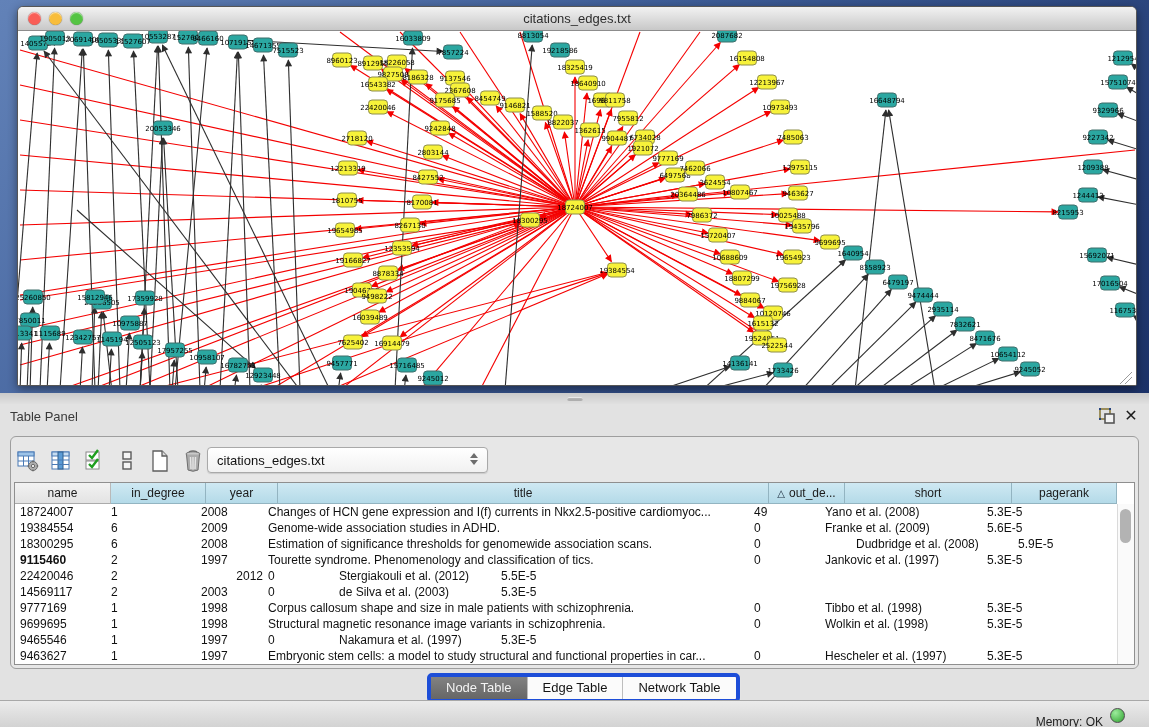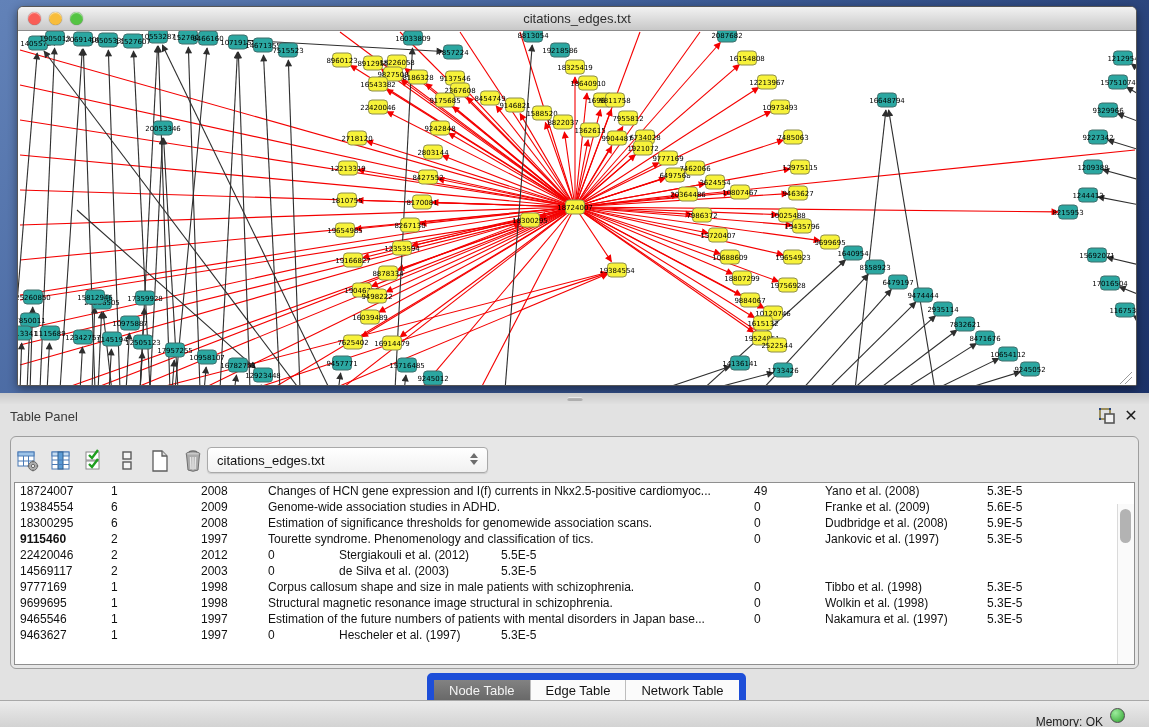--- a/index.html
+++ b/index.html
@@ -53,21 +53,21 @@
     background:linear-gradient(#CFE9F3,#B4DAE8);font-size:12px;color:#1b1b1b;
     display:flex;align-items:center;justify-content:center;white-space:nowrap;overflow:hidden}
   .th.gray{background:linear-gradient(#F2F2F2,#E3E3E3);border-right:1px solid #B9B9B9;border-bottom:1px solid #ABABAB}
   .th .sortglyph{margin-right:4px;font-size:10px;color:#234}
   .tbody .tr{display:flex;height:16px;align-items:center;font-size:12px;color:#111}
   .td{box-sizing:border-box;padding-left:5px;white-space:nowrap;overflow:hidden;text-overflow:ellipsis}
   .vscroll{position:absolute;right:0;top:21px;bottom:0;width:16px;background:#FAFAFA;border-left:1px solid #DADADA}
   .vthumb{position:absolute;left:2px;top:5px;width:11px;height:34px;border-radius:6px;background:#B3B3B3}
 
   .tabs{position:absolute;left:427px;top:673px;display:flex;height:22px;
-    border:7px solid #1d4ed8;border-radius:5px;overflow:hidden;background:#ec4899;
+    border:4px solid #1d4ed8;border-radius:5px;overflow:hidden;background:#ec4899;
     box-shadow:0 1px 1px rgba(255,255,255,.8)}
   .tab{padding:0 15px;line-height:22px;font-size:13px;color:#141414;background:#FBFBFB;border-left:1px solid #BDBDBD}
   .tab:first-child{border-left:none}
   .tab.selected{background:linear-gradient(#828282,#666666);color:#F4F4F4}
 
   .statusbar{position:absolute;left:0;top:700px;width:1149px;height:27px;
     border-top:1px solid #A8A8A8;background:linear-gradient(#EBEBEB,#D2D2D2)}
   .mem-label{position:absolute;right:46px;top:14px;font-size:12px;color:#222}
   .mem-led{position:absolute;right:24px;top:7px;width:13px;height:13px;border-radius:50%;
     border:1px solid #4C4C4C;background:radial-gradient(circle at 35% 30%,#9CEC9C,#2FA12F)}
@@ -863,20 +863,44 @@
 
 <div class="combo">
   <span>citations_edges.txt</span>
   <span class="spin">
       <i class="up"></i>
       <i class="dn"></i>
     </span>
 </div>
 
 <div class="tablebox">
+  <div class="thead" id="thead">
+      <div class="th gray" style="width: 96px;">
+        <span>name</span>
+      </div>
+      <div class="th" style="width: 95px;">
+        <span>in_degree</span>
+      </div>
+      <div class="th" style="width: 72px;">
+        <span>year</span>
+      </div>
+      <div class="th" style="width: 491px;">
+        <span>title</span>
+      </div>
+      <div class="th" style="width: 76px;">
+        <span class="sortglyph">△</span>
+        <span>out_de...</span>
+      </div>
+      <div class="th" style="width: 167px;">
+        <span>short</span>
+      </div>
+      <div class="th" style="width: 105px;">
+        <span>pagerank</span>
+      </div>
+    </div>
   <div class="tbody" id="tbody">
       <div class="tr">
         <div class="td" style="width: 91px;">18724007</div>
         <div class="td" style="width: 90px;">1</div>
         <div class="td" style="width: 67px;">2008</div>
         <div class="td" style="width: 486px;">Changes of HCN gene expression and I(f) currents in Nkx2.5-positive cardiomyoc...</div>
         <div class="td" style="width: 71px;">49</div>
         <div class="td" style="width: 162px;">Yano et al. (2008)</div>
         <div class="td" style="width: 100px;">5.3E-5</div>
       </div>
@@ -888,36 +912,36 @@
         <div class="td" style="width: 71px;">0</div>
         <div class="td" style="width: 162px;">Franke et al. (2009)</div>
         <div class="td" style="width: 100px;">5.6E-5</div>
       </div>
       <div class="tr">
         <div class="td" style="width: 91px;">18300295</div>
         <div class="td" style="width: 90px;">6</div>
         <div class="td" style="width: 67px;">2008</div>
         <div class="td" style="width: 486px;">Estimation of significance thresholds for genomewide association scans.</div>
         <div class="td" style="width: 71px;">0</div>
-        <div class="td" style="width: 162px;">Dudbridge et al. (2008)</div>
+        <div class="td" style="width: 162px; margin-left: 31px;">Dudbridge et al. (2008)</div>
         <div class="td" style="width: 100px;">5.9E-5</div>
       </div>
       <div class="tr">
         <div class="td" style="width: 91px; font-weight: bold;">9115460</div>
         <div class="td" style="width: 90px;">2</div>
         <div class="td" style="width: 67px;">1997</div>
         <div class="td" style="width: 486px;">Tourette syndrome. Phenomenology and classification of tics.</div>
         <div class="td" style="width: 71px;">0</div>
         <div class="td" style="width: 162px;">Jankovic et al. (1997)</div>
         <div class="td" style="width: 100px;">5.3E-5</div>
       </div>
       <div class="tr">
         <div class="td" style="width: 91px;">22420046</div>
         <div class="td" style="width: 90px;">2</div>
-        <div class="td" style="width: 67px;">2012</div>
+        <div class="td" style="width: 67px; text-align: right;">2012</div>
         <div class="td" style="width: 71px;">0</div>
         <div class="td" style="width: 162px;">Stergiakouli et al. (2012)</div>
         <div class="td" style="width: 100px;">5.5E-5</div>
       </div>
       <div class="tr">
         <div class="td" style="width: 91px;">14569117</div>
         <div class="td" style="width: 90px;">2</div>
         <div class="td" style="width: 67px;">2003</div>
         <div class="td" style="width: 71px;">0</div>
         <div class="td" style="width: 162px;">de Silva et al. (2003)</div>
@@ -929,38 +953,38 @@
         <div class="td" style="width: 67px;">1998</div>
         <div class="td" style="width: 486px;">Corpus callosum shape and size in male patients with schizophrenia.</div>
         <div class="td" style="width: 71px;">0</div>
         <div class="td" style="width: 162px;">Tibbo et al. (1998)</div>
         <div class="td" style="width: 100px;">5.3E-5</div>
       </div>
       <div class="tr">
         <div class="td" style="width: 91px;">9699695</div>
         <div class="td" style="width: 90px;">1</div>
         <div class="td" style="width: 67px;">1998</div>
-        <div class="td" style="width: 486px;">Structural magnetic resonance image structural in schizophrenia.</div>
+        <div class="td" style="width: 486px;">Structural magnetic resonance image variants in schizophrenia.</div>
         <div class="td" style="width: 71px;">0</div>
         <div class="td" style="width: 162px;">Wolkin et al. (1998)</div>
         <div class="td" style="width: 100px;">5.3E-5</div>
       </div>
       <div class="tr">
         <div class="td" style="width: 91px;">9465546</div>
         <div class="td" style="width: 90px;">1</div>
         <div class="td" style="width: 67px;">1997</div>
-        <div class="td" style="width: 486px;">Estimation of the future numbers of patients with mental disorders in Japan base...</div>
         <div class="td" style="width: 71px;">0</div>
         <div class="td" style="width: 162px;">Nakamura et al. (1997)</div>
         <div class="td" style="width: 100px;">5.3E-5</div>
       </div>
       <div class="tr">
         <div class="td" style="width: 91px;">9463627</div>
         <div class="td" style="width: 90px;">1</div>
         <div class="td" style="width: 67px;">1997</div>
+        <div class="td" style="width: 486px;">Embryonic stem cells: a model to study structural and functional properties in car...</div>
         <div class="td" style="width: 71px;">0</div>
         <div class="td" style="width: 162px;">Hescheler et al. (1997)</div>
         <div class="td" style="width: 100px;">5.3E-5</div>
       </div>
     </div>
   <div class="vscroll">
     <div class="vthumb"></div>
   </div>
 </div>
 

